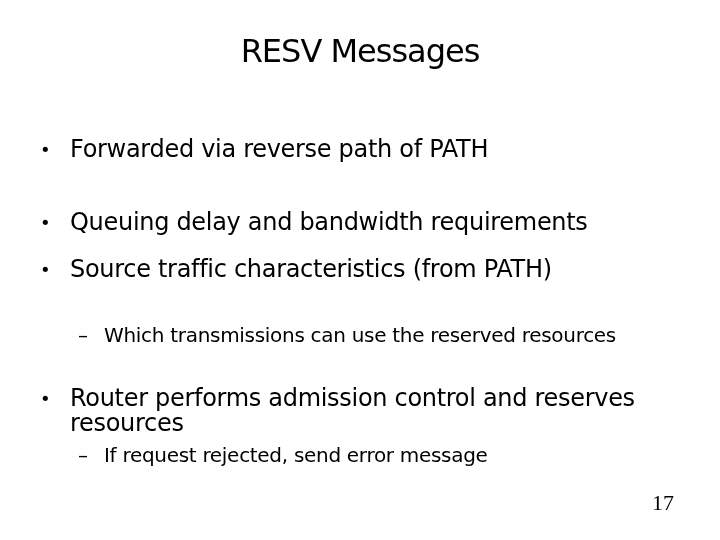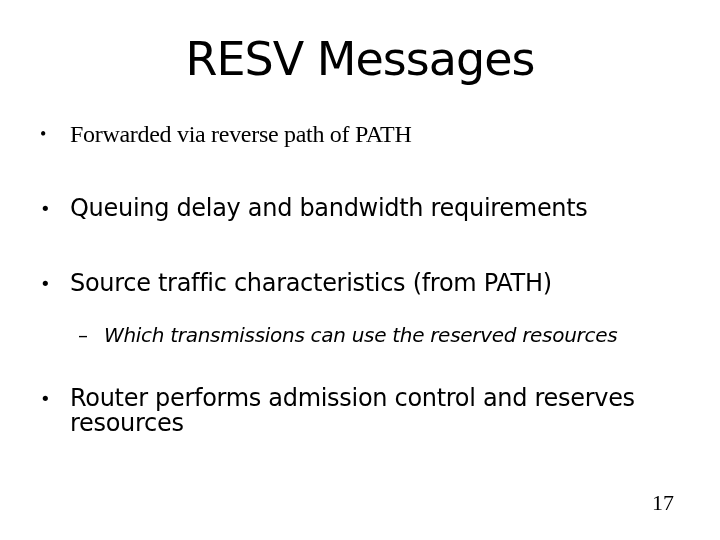--- a/index.html
+++ b/index.html
@@ -16,21 +16,21 @@
     font-family: "DejaVu Sans", sans-serif;
     overflow: hidden;
   }
   .slide-title {
     position: absolute;
     top: 33px;
     left: 0;
     right: 0;
     margin: 0;
     text-align: center;
-    font-size: 46px;
+    font-size: 32px;
     font-weight: 400;
     letter-spacing: -1px;
     line-height: 1.15;
   }
   .bullet {
     position: absolute;
     left: 40px;
     width: 620px;
     font-size: 24px;
     line-height: 25px;
@@ -59,25 +59,24 @@
   .sub-bullet .marker {
     display: inline-block;
     width: 26px;
     vertical-align: top;
   }
   .sub-bullet .text {
     display: inline-block;
     width: 560px;
     vertical-align: top;
     letter-spacing: -0.3px;
-    font-style: italic;
   }
-  .b1 { top: 97px; font-family: Liberation Serif, serif; }
-  .b2 { top: 171px; }
-  .b3 { top: 246px; }
+  .b1 { top: 112px; }
+  .b2 { top: 185px; }
+  .b3 { top: 232px; }
   .b4 { top: 291px; }
   .s1 { top: 324px; }
   .b5 { top: 361px; }
   .s2 { top: 444px; }
   .page-number {
     position: absolute;
     top: 490px;
     right: 46px;
     font-family: "Liberation Serif", "DejaVu Serif", serif;
     font-size: 22px;
@@ -106,16 +105,19 @@
 
   <div class="sub-bullet s1">
     <span class="marker">–</span><span class="text">Which transmissions can use the reserved resources</span>
   </div>
 
   <div class="bullet b5">
     <span class="marker">•</span><span class="text">Router performs admission control and reserves
 resources</span>
   </div>
 
+  <div class="sub-bullet s2">
+    <span class="marker">–</span><span class="text">If request rejected, send error message</span>
+  </div>
 
   <div class="page-number">17</div>
 
 </div>
 
 </body></html>

